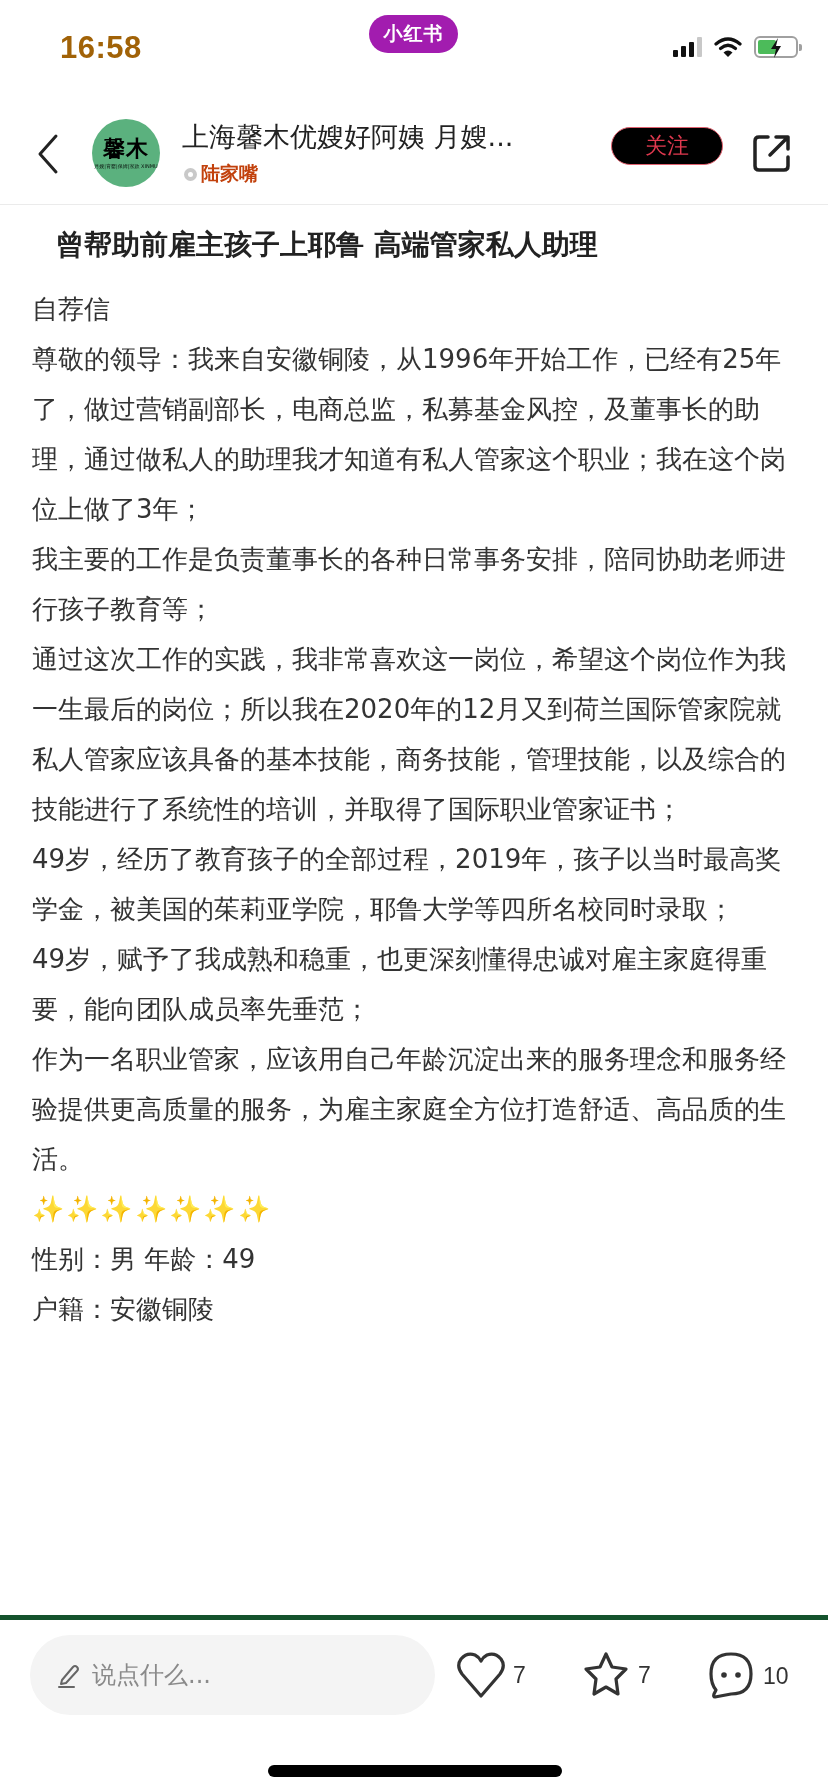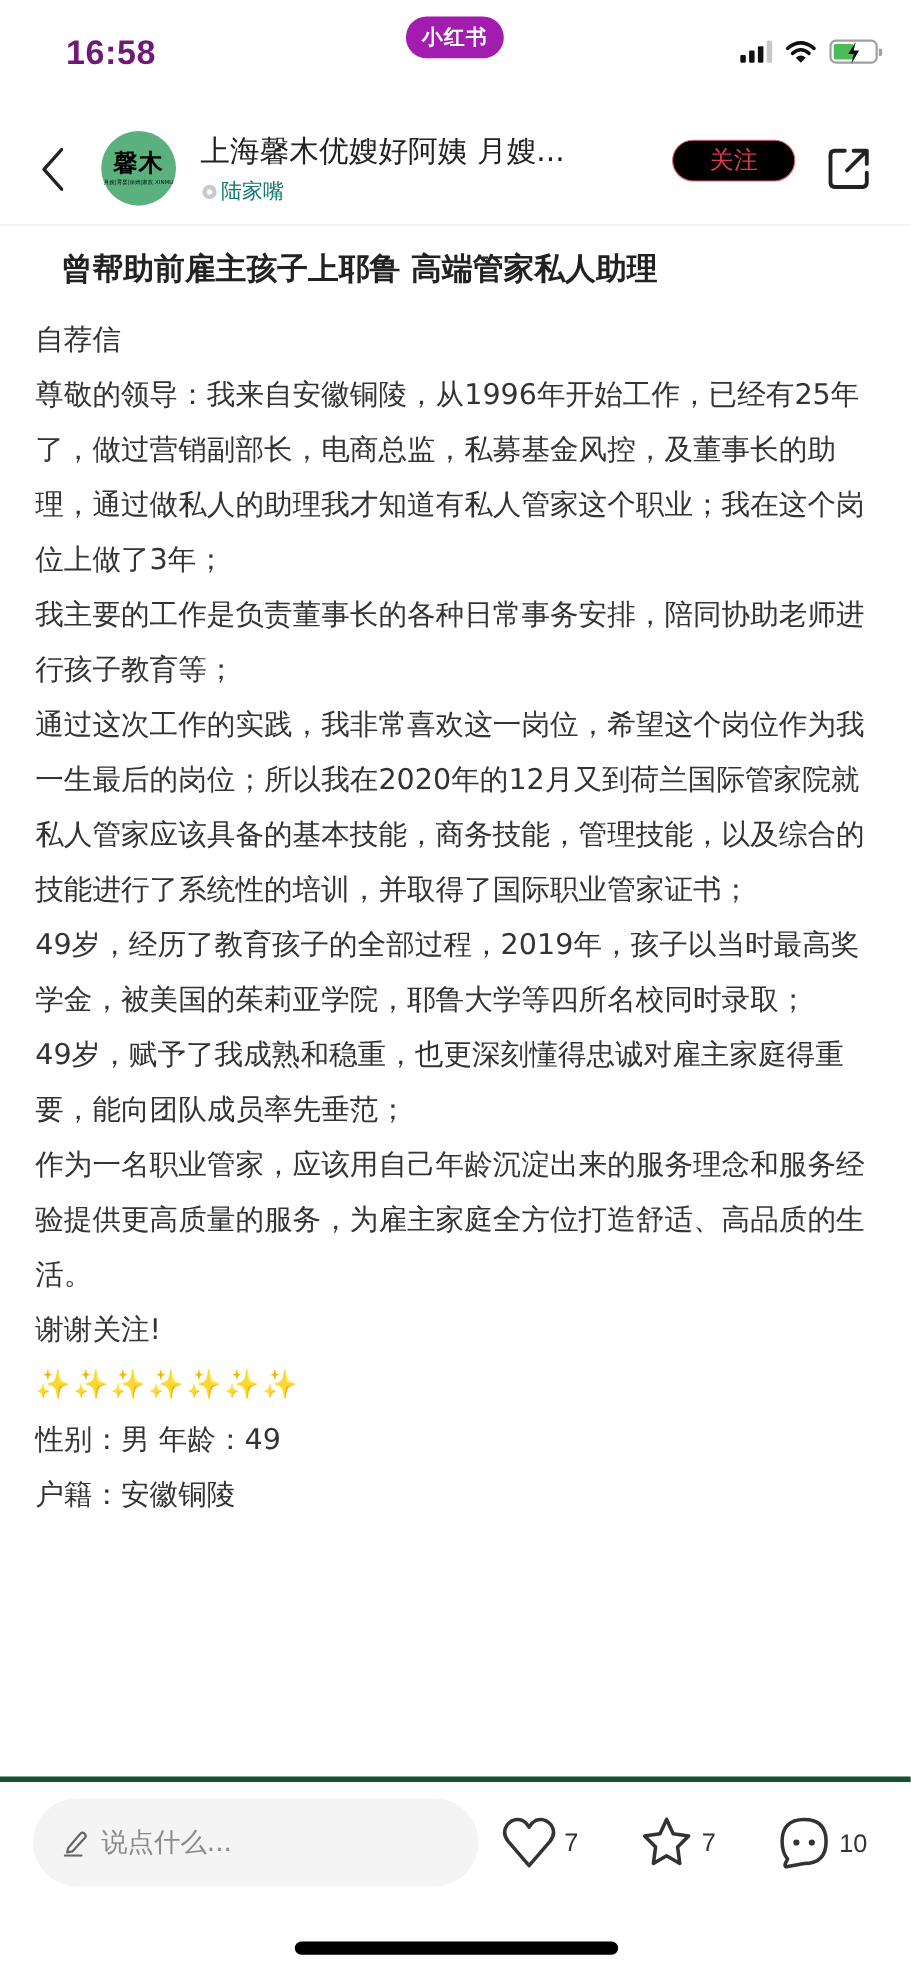--- a/index.html
+++ b/index.html
@@ -1,39 +1,39 @@
 <!DOCTYPE html>
 <html><head>
   <meta charset="utf-8">
   <style>
     * { margin: 0; padding: 0; box-sizing: border-box; }
     html, body { width: 828px; height: 1792px; background: #ffffff; overflow: hidden; }
     body { font-family: "DejaVu Sans", "Liberation Sans", sans-serif; color: #333333; position: relative; }
 
     
     .status-bar { position: absolute; top: 0; left: 0; width: 828px; height: 100px; }
-    .status-time { position: absolute; left: 60px; top: 30px; font-family: "Liberation Sans", sans-serif; font-size: 31px; font-weight: 600; color: #701a75; letter-spacing: 0.5px; }
+    .status-time { position: absolute; left: 60px; top: 30px; font-family: "Liberation Sans", sans-serif; font-size: 31px; font-weight: 600; color: #a16207; letter-spacing: 0.5px; }
     .app-badge { position: absolute; left: 369px; top: 15px; width: 89px; height: 38px; border-radius: 19px; background: #a21caf; color: #fff; font-size: 19px; font-weight: bold; display: flex; align-items: center; justify-content: center; letter-spacing: 1px; }
     .status-icons { position: absolute; right: 30px; top: 36px; display: flex; align-items: center; gap: 12px; }
     .signal { display: flex; align-items: flex-end; gap: 3px; height: 20px; }
     .signal span { display: block; width: 5px; background: #111; border-radius: 1px; }
     .signal span.off { background: #c8c8c8; }
     .battery { position: relative; width: 44px; height: 22px; border: 2px solid #a0a0a0; border-radius: 6px; }
     .battery .fill { position: absolute; left: 2px; top: 2px; width: 18px; height: 14px; background: #4cbb5a; border-radius: 2px; }
     .battery .tip { position: absolute; right: -6px; top: 6px; width: 3px; height: 7px; background: #a0a0a0; border-radius: 0 2px 2px 0; }
     .battery svg { position: absolute; left: 12px; top: -1px; }
 
     
     .header { position: absolute; top: 105px; left: 0; width: 828px; height: 100px; border-bottom: 1px solid #ebebeb; }
     .back-btn { position: absolute; left: 30px; top: 24px; width: 36px; height: 50px; display: flex; align-items: center; justify-content: center; cursor: pointer; }
     .avatar { position: absolute; left: 92px; top: 14px; width: 68px; height: 68px; border-radius: 50%; background: #5bb17e; color: #000000; display: flex; flex-direction: column; align-items: center; justify-content: center; }
     .avatar .av-main { font-size: 22px; font-weight: bold; line-height: 1; letter-spacing: 1px; }
     .avatar .av-sub { font-size: 5px; line-height: 1.2; margin-top: 3px; opacity: 0.9; }
     .author-name { position: absolute; left: 182px; top: 14px; font-size: 27px; color: #222; white-space: nowrap; }
-    .location { position: absolute; left: 184px; top: 56px; font-size: 19px; color: #0f766e; display: flex; align-items: center; gap: 4px; }
+    .location { position: absolute; left: 184px; top: 56px; font-size: 19px; color: #c2410c; display: flex; align-items: center; gap: 4px; font-weight: bold; }
     .location .pin { width: 13px; height: 13px; border-radius: 50%; background: #c9c9c9; position: relative; }
     .location .pin::after { content: ""; position: absolute; left: 4px; top: 4px; width: 5px; height: 5px; border-radius: 50%; background: #fff; }
     .follow-btn { position: absolute; left: 611px; top: 22px; width: 112px; height: 38px; border: 1.5px solid #e0616f; border-radius: 25px; color: #e0394f; font-size: 22px; display: flex; align-items: center; justify-content: center; cursor: pointer; background: #000000; }
     .share-btn { position: absolute; left: 750px; top: 26px; width: 44px; height: 44px; cursor: pointer; }
 
     
     .content { position: absolute; top: 210px; left: 32px; width: 764px; }
     .post-title { font-size: 28px; font-weight: bold; color: #222; line-height: 1.4; margin-top: 15px; margin-left: 24px; }
     .intro { font-size: 26px; line-height: 50px; color: #333; margin-top: 14px; }
     .body-lines { margin-top: 20px; font-size: 26px; line-height: 50px; color: #333; }
@@ -104,21 +104,20 @@
 <div class="content">
   <div class="post-title">曾帮助前雇主孩子上耶鲁 高端管家私人助理</div>
   <div class="body-lines">
     <p>自荐信</p>
     <p>尊敬的领导：我来自安徽铜陵，从1996年开始工作，已经有25年了，做过营销副部长，电商总监，私募基金风控，及董事长的助理，通过做私人的助理我才知道有私人管家这个职业；我在这个岗位上做了3年；</p>
     <p>我主要的工作是负责董事长的各种日常事务安排，陪同协助老师进行孩子教育等；</p>
     <p>通过这次工作的实践，我非常喜欢这一岗位，希望这个岗位作为我一生最后的岗位；所以我在2020年的12月又到荷兰国际管家院就私人管家应该具备的基本技能，商务技能，管理技能，以及综合的技能进行了系统性的培训，并取得了国际职业管家证书；</p>
     <p>49岁，经历了教育孩子的全部过程，2019年，孩子以当时最高奖学金，被美国的茱莉亚学院，耶鲁大学等四所名校同时录取；</p>
     <p>49岁，赋予了我成熟和稳重，也更深刻懂得忠诚对雇主家庭得重要，能向团队成员率先垂范；</p>
     <p>作为一名职业管家，应该用自己年龄沉淀出来的服务理念和服务经验提供更高质量的服务，为雇主家庭全方位打造舒适、高品质的生活。</p>
-    <p>谢谢关注!</p>
     <p class="sparkles-row">✨✨✨✨✨✨✨</p>
     <p>性别：男 年龄：49</p>
     <p>户籍：安徽铜陵</p>
   </div>
 </div>
 
 <div class="bottom-bar">
   <div class="comment-input">
     <svg width="26" height="26" viewBox="0 0 26 26">
       <path d="M6 18 L17 5 Q19 3 21 5 Q23 7 21 9 L10 21 L5 22 Z" stroke="#666" stroke-width="2" fill="none" stroke-linejoin="round"></path>

